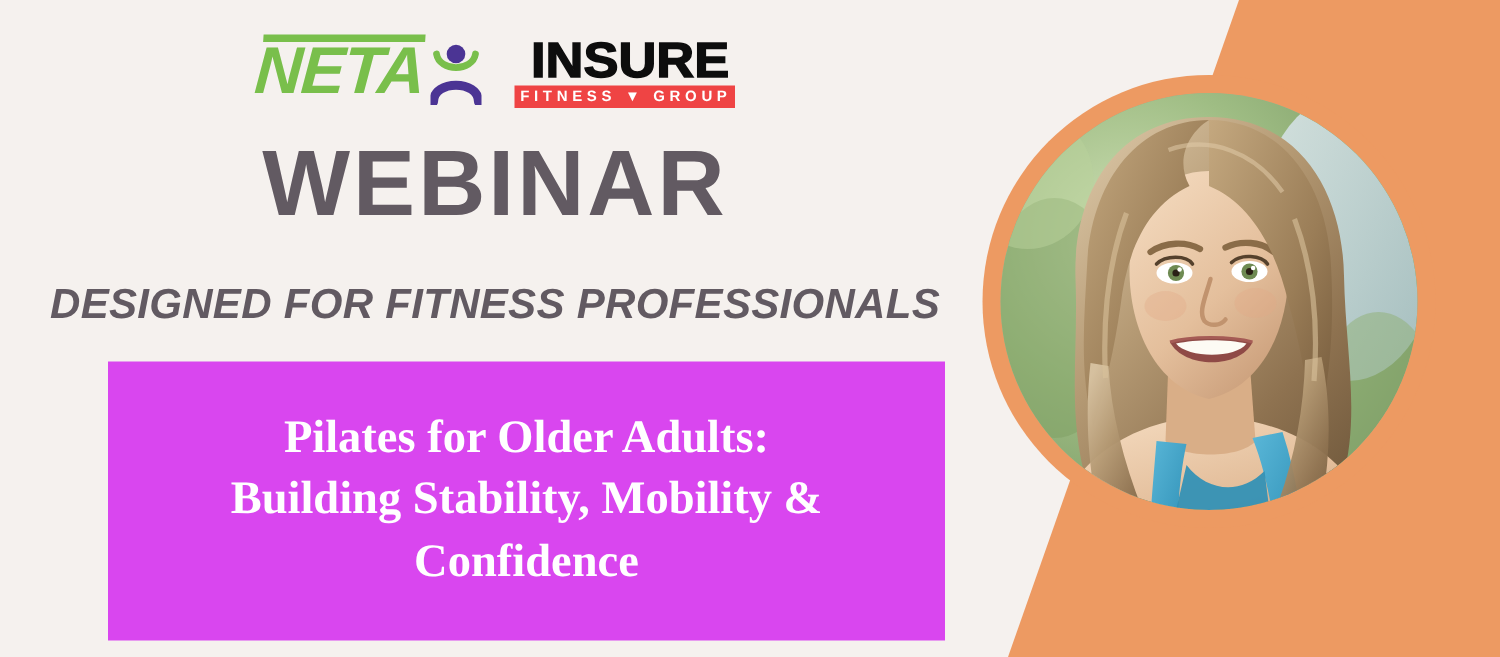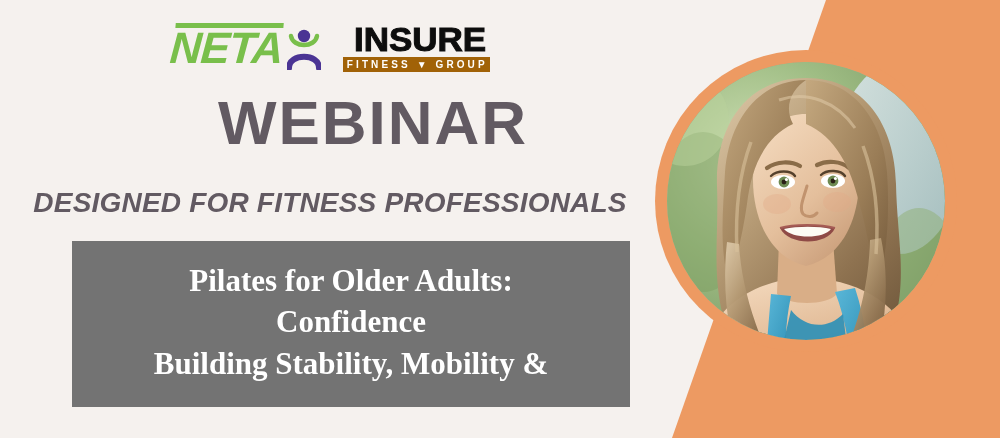--- a/index.html
+++ b/index.html
@@ -115,21 +115,21 @@
     font-weight: 700;
     font-size: 33px;
     letter-spacing: 0px;
     color: #0d0d0d;
     line-height: 0.95;
     transform: scaleX(1.06);
     transform-origin: left center;
     -webkit-text-stroke: 1px #0d0d0d;
   }
   .insure-sub {
-    background: #a16207;
+    background: #ef4444;
     color: #ffffff;
     font-family: "Liberation Sans", sans-serif;
     font-weight: 700;
     font-size: 10px;
     letter-spacing: 3.1px;
     text-align: center;
     padding: 3px 2px 2px 4px;
     line-height: 1;
     white-space: nowrap;
   }
@@ -140,21 +140,20 @@
     left: 0;
     top: 92px;
     width: 660px;
     text-align: center;
     font-family: "Liberation Sans", sans-serif;
     font-weight: 700;
     font-size: 62px;
     letter-spacing: 2px;
     color: #625a62;
     line-height: 1;
-    margin-left: 43px;
   }
   .subhead {
     position: absolute;
     left: 0;
     top: 186px;
     width: 660px;
     text-align: center;
     font-family: "Liberation Sans", sans-serif;
     font-weight: 700;
     font-style: italic;
@@ -163,22 +162,22 @@
     color: #625a62;
     line-height: 1.2;
   }
 
   
   .title-box {
     position: absolute;
     left: 72px;
     top: 241px;
     width: 558px;
-    height: 166px;
-    background: #737373;
+    height: 186px;
+    background: #d946ef;
     display: flex;
     flex-direction: column;
     align-items: center;
     justify-content: center;
     box-sizing: border-box;
     padding: 6px 18px 10px 18px;
   }
   .title-line {
     font-family: "Liberation Serif", serif;
     font-weight: 700;
@@ -319,19 +318,19 @@
         <div class="insure-sub">FITNESS ▼ GROUP</div>
       </div>
 
     </div>
 
     <div class="webinar">WEBINAR</div>
     <div class="subhead">DESIGNED FOR FITNESS PROFESSIONALS</div>
 
     <div class="title-box">
       <div class="title-line">Pilates for Older Adults:</div>
+      <div class="title-line">Building Stability, Mobility &amp;</div>
       <div class="title-line">Confidence</div>
-      <div class="title-line">Building Stability, Mobility &amp;</div>
     </div>
 
   </div>
 
 </div>
 
 </body></html>

